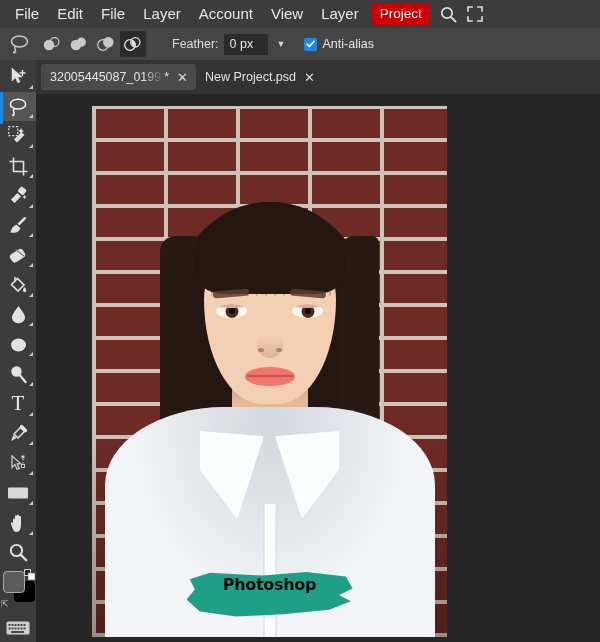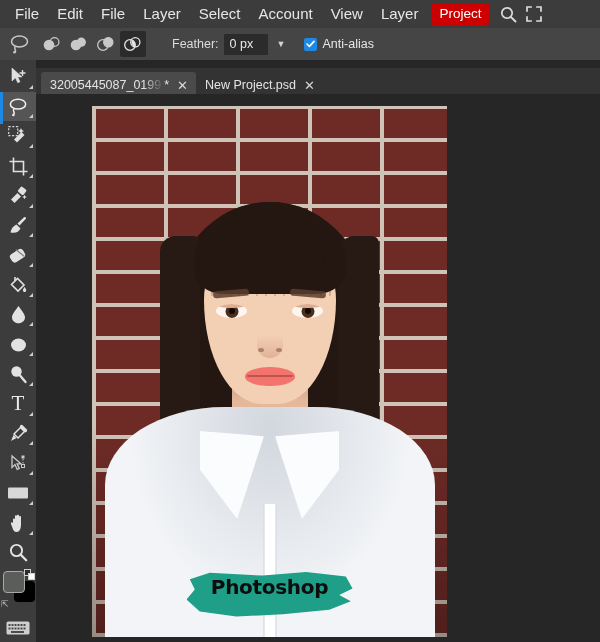--- a/index.html
+++ b/index.html
@@ -104,21 +104,21 @@
   .sw-mini {
     position: absolute; right: 1px; top: 0px; width: 11px; height: 11px;
   }
   .sw-mini .m1 { position:absolute; left:0; top:0; width:7px; height:7px; background:#2b2b2b; border:1px solid #d0d0d0;}
   .sw-mini .m2 { position:absolute; left:4px; top:4px; width:7px; height:7px; background:#ffffff; border:1px solid #d0d0d0;}
   .sw-reset { position: absolute; left: 1px; bottom: 1px; color: #bdbdbd; font-size: 9px; line-height: 9px; }
   .kb-tool { width: 36px; height: 30px; display:flex; align-items:center; justify-content:center; margin-top: 4px; }
 
   
   .tabbar {
-    position: absolute; top: 68px; left: 36px; width: 564px; height: 34px;
+    position: absolute; top: 60px; left: 36px; width: 564px; height: 34px;
     background: #333333; display: flex; align-items: center; padding-left: 5px;
   }
   .tab {
     display: flex; align-items: center; height: 26px;
     padding: 0 6px 0 9px; border-radius: 3px; gap: 6px;
   }
   .tab.active { background: #4a4a4a; }
   .tab-label {
     color: #e4e4e4; font-size: 12.5px; max-width: 125px;
     overflow: hidden; white-space: nowrap; display: inline-block;
@@ -256,35 +256,34 @@
     position: absolute; left: 6px; top: 10px; width: 166px; height: 46px;
     background: #1f9e88; border-radius: 5px;
     clip-path: polygon(2% 18%, 14% 4%, 46% 10%, 72% 2%, 96% 12%, 100% 38%, 92% 52%,
                        99% 66%, 86% 84%, 58% 94%, 30% 99%, 8% 88%, 0 62%, 5% 40%);
   }
   .wm-text1, .wm-text2 {
     position: absolute; left: 0; width: 100%; text-align: center;
     color: #0d0d0d; font-weight: bold; font-family: "DejaVu Sans", sans-serif;
     letter-spacing: -0.3px;
   }
-  .wm-text1 { top: 14px; font-size: 20px; }
+  .wm-text1 { top: 14px; font-size: 16px; }
   .wm-text2 { top: 34px; font-size: 20px; }
   .wm-tld { color: #ffffff; }
 </style>
 </head>
 <body>
 
 <div id="app">
 
   <div class="menubar">
     <div class="menu-item">File</div>
     <div class="menu-item">Edit</div>
     <div class="menu-item">File</div>
     <div class="menu-item">Layer</div>
-    <div class="menu-item">Select</div>
     <div class="menu-item">Account</div>
     <div class="menu-item">View</div>
     <div class="menu-item">Layer</div>
     <div class="account-btn">Project</div>
     <div class="mb-icon">
       <svg width="17" height="17" viewBox="0 0 17 17">
         <circle cx="7" cy="7" r="5.2" fill="none" stroke="#dcdcdc" stroke-width="1.7"></circle>
         <line x1="10.8" y1="10.8" x2="15.5" y2="15.5" stroke="#dcdcdc" stroke-width="1.9" stroke-linecap="round"></line>
       </svg>
     </div>

